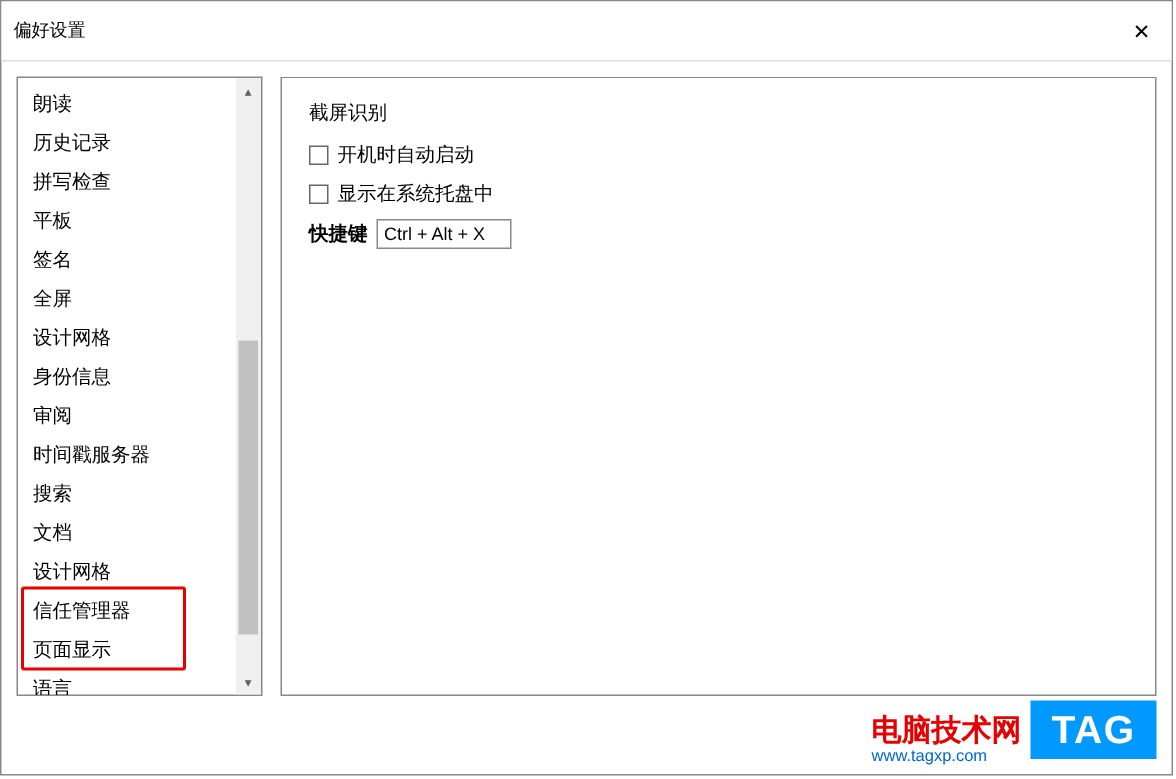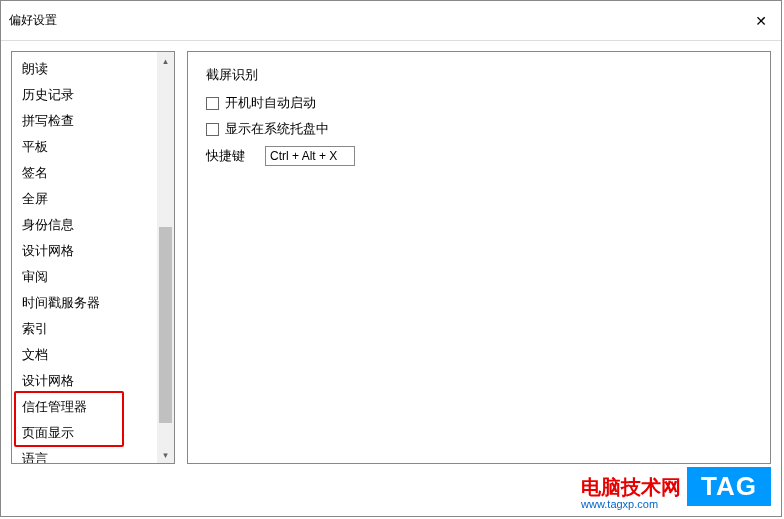--- a/index.html
+++ b/index.html
@@ -136,21 +136,22 @@
       cursor: pointer;
       display: inline-block;
       background: #fff;
     }
     .shortcut-container {
       display: flex;
       align-items: center;
       gap: 4px;
     }
     .shortcut-label {
-      margin-right: 16px;
+      margin-right: 2px;
+      font-weight: bold;
     }
     .shortcut-input {
       border: 1px solid #888;
       padding: 2px 4px;
       font-size: 12px;
       font-family: inherit;
       width: 90px;
       background: #fff;
     }
     .footer {
@@ -211,25 +212,25 @@
   <div class="content">
     <div class="sidebar">
       <div class="sidebar-inner">
         <div class="sidebar-items" id="sidebar-items">
             <div class="sidebar-item">朗读</div>
             <div class="sidebar-item">历史记录</div>
             <div class="sidebar-item">拼写检查</div>
             <div class="sidebar-item">平板</div>
             <div class="sidebar-item">签名</div>
             <div class="sidebar-item">全屏</div>
+            <div class="sidebar-item">设计网格</div>
             <div class="sidebar-item">身份信息</div>
-            <div class="sidebar-item">设计网格</div>
             <div class="sidebar-item">审阅</div>
             <div class="sidebar-item">时间戳服务器</div>
-            <div class="sidebar-item">索引</div>
+            <div class="sidebar-item">搜索</div>
             <div class="sidebar-item">文档</div>
             <div class="sidebar-item">设计网格</div>
             <div class="sidebar-item">信任管理器</div>
             <div class="sidebar-item">页面显示</div>
             <div class="sidebar-item">语言</div>
           </div>
       </div>
       <div class="highlight-box" id="highlight-box" style="top: 339px; left: 2px; width: 110px; height: 56px;"></div>
       <div class="scrollbar">
         <div class="scroll-arrow">▴</div>

